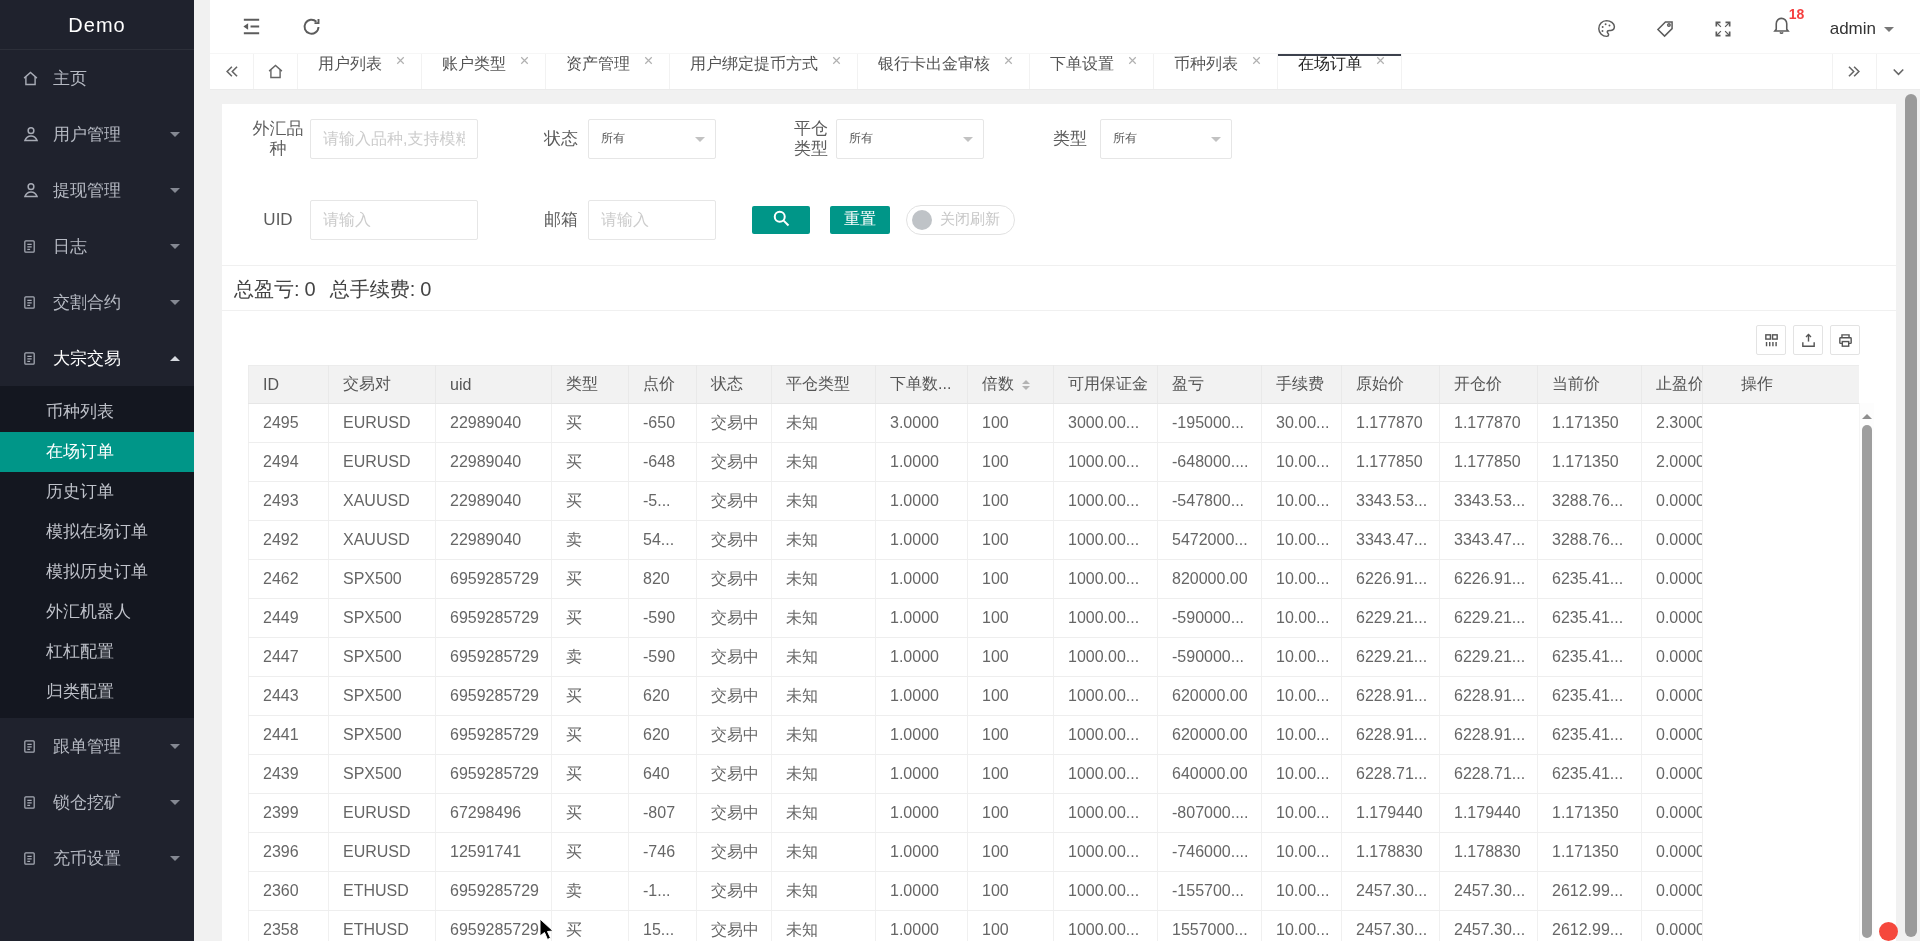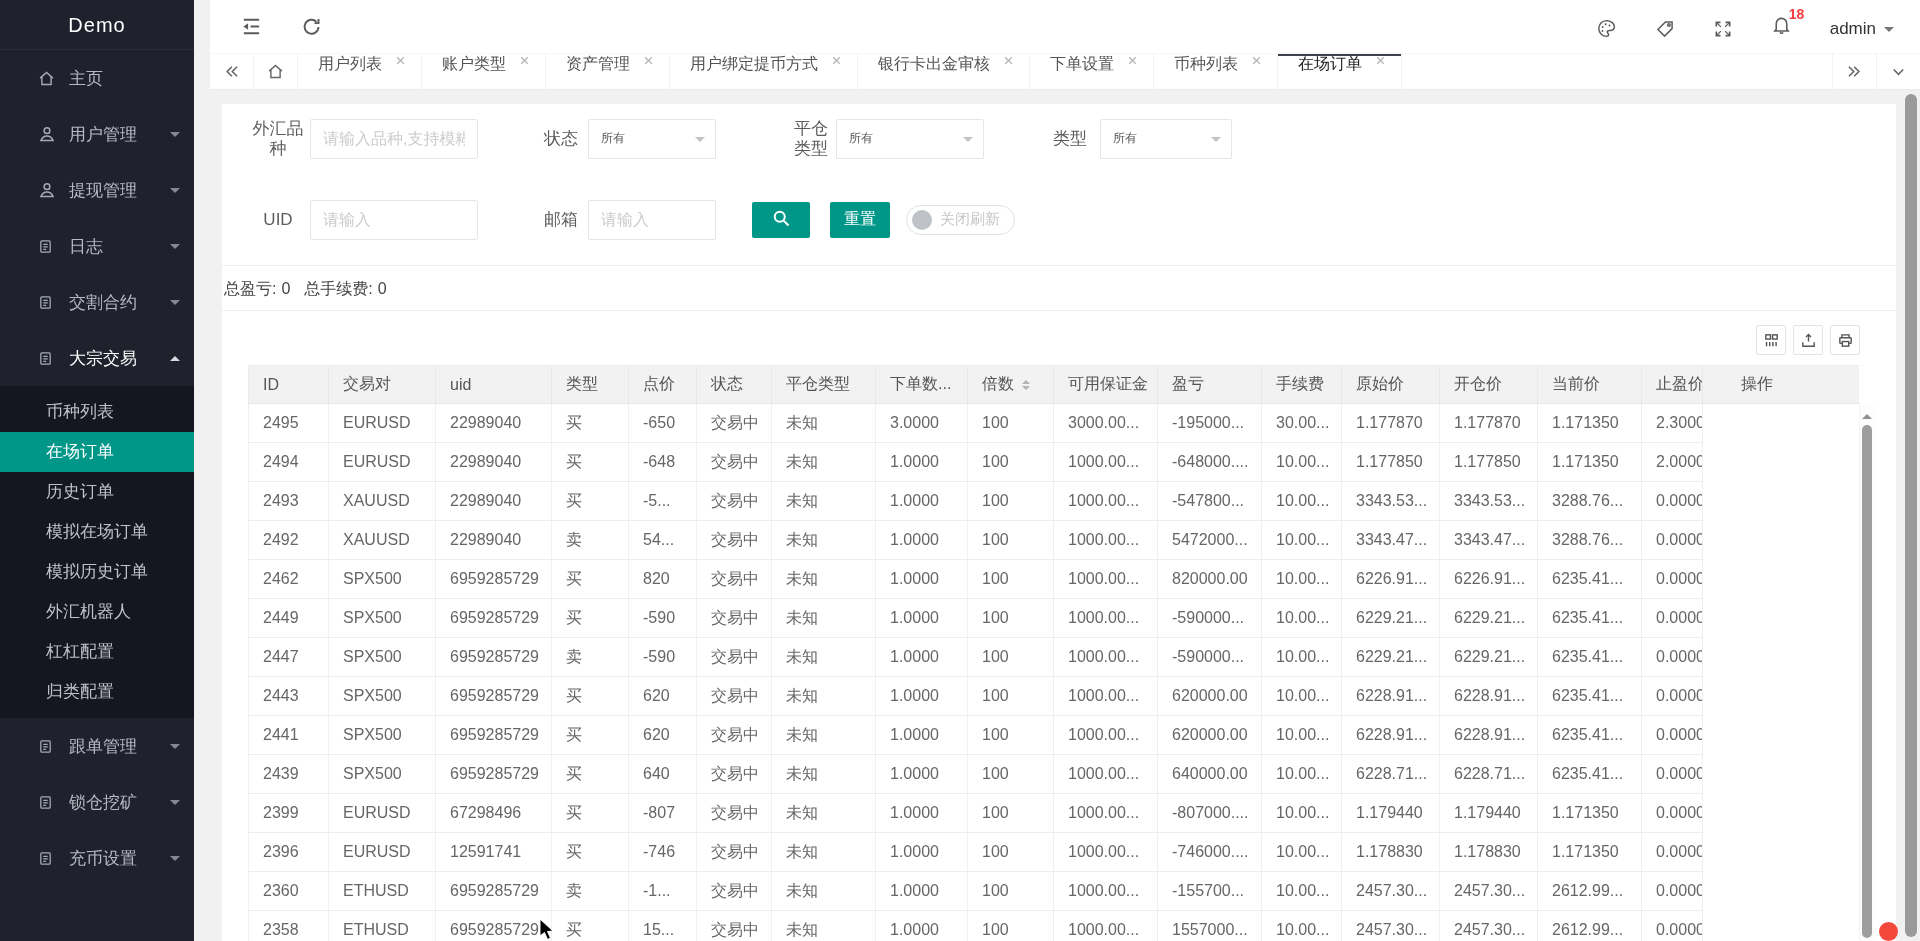--- a/index.html
+++ b/index.html
@@ -3,21 +3,21 @@
 <meta charset="utf-8">
 <style>
   * { margin:0; padding:0; box-sizing:border-box; }
   html,body { width:1920px; height:941px; overflow:hidden; }
   body { font-family:"Liberation Sans", sans-serif; }
   .app { position:relative; width:1920px; height:941px; background:#f1f1f1; overflow:hidden; }
 
   
   .sidebar { position:absolute; left:0; top:0; bottom:0; width:194px; background:#1f222d; z-index:3; }
   .logo { height:50px; line-height:50px; text-align:center; color:#ffffff; font-size:20px; letter-spacing:1px; border-bottom:1px solid rgba(255,255,255,.06); }
-  .side-item { height:56px; display:flex; align-items:center; padding:0 14px 0 22px; color:#b6bac3; font-size:17px; cursor:pointer;margin-left:16px; }
+  .side-item { height:56px; display:flex; align-items:center; padding:0 14px 0 22px; color:#b6bac3; font-size:17px; cursor:pointer; }
   .side-item .sicon { width:18px; height:18px; margin-right:13px; display:flex; align-items:center; color:#a7abb5; flex:none; }
   .side-item .slabel { white-space:nowrap; }
   .side-item.open { color:#ffffff; }
   .caret { width:0; height:0; border:5px solid transparent; border-top-color:#848892; margin-left:auto; margin-top:5px; }
   .caret.up { border-top-color:transparent; border-bottom-color:#d6d9df; margin-top:-5px; }
   .submenu { background:#141720; padding:6px 0; }
   .sub-item { height:40px; line-height:40px; padding-left:46px; color:#bfc2ca; font-size:17px; cursor:pointer; white-space:nowrap; }
   .sub-item.active { background:#009688; color:#ffffff; }
 
   
@@ -46,25 +46,25 @@
   .card { position:absolute; left:12px; top:14px; width:1674px; bottom:-30px; background:#ffffff; }
 
   .frow { display:flex; align-items:center; height:41px; }
   .frow.r1 { margin-top:14px; }
   .frow.r2 { margin-top:40px; }
   .flabel { font-size:17px; color:#5c5c5c; text-align:center; line-height:20px; flex:none; }
   .finput { height:40px; border:1px solid #e6e6e6; border-radius:2px; padding:0 12px; font-size:16px; color:#333; outline:none; flex:none; }
   .finput::placeholder { color:#cccccc; }
   .fselect { height:40px; border:1px solid #e6e6e6; border-radius:2px; padding:0 26px 0 12px; font-size:12px; color:#555; display:flex; align-items:center; position:relative; cursor:pointer; flex:none; background:#fff; }
   .fselect .scaret { position:absolute; right:10px; top:17px; width:0; height:0; border:5px solid transparent; border-top-color:#c2c2c2; }
-  .btn { height:36px; border:none; border-radius:2px; background:#009688; color:#fff; font-size:16px; display:flex; align-items:center; justify-content:center; cursor:pointer; flex:none; }
+  .btn { height:28px; border:none; border-radius:2px; background:#009688; color:#fff; font-size:16px; display:flex; align-items:center; justify-content:center; cursor:pointer; flex:none; }
   .toggle { height:30px; border:1px solid #e2e2e2; border-radius:16px; display:flex; align-items:center; gap:8px; padding:0 14px 0 5px; color:#c6c6c6; font-size:15px; cursor:pointer; flex:none; }
   .toggle .knob { width:20px; height:20px; border-radius:50%; background:#bfc3c7; }
 
-  .summary { margin-top:25px; height:46px; line-height:46px; border-top:1px solid #f0f0f0; border-bottom:1px solid #f0f0f0; padding-left:2px; font-size:16px; color:#444; }
+  .summary { margin-top:25px; height:46px; line-height:46px; border-top:1px solid #f0f0f0; border-bottom:1px solid #f0f0f0; padding-left:12px; font-size:20px; color:#444; }
   .summary b { font-weight:normal; margin-right:14px; }
   .summary .lbl { margin-right:5px; }
 
   .table-sec { padding-left:26px; position:relative; }
   .t-toolbar { height:54px; position:relative; }
   .t-tools { position:absolute; right:36px; top:14px; display:flex; gap:7px; }
   .tool-btn { width:30px; height:30px; border:1px solid #e3e3e3; border-radius:2px; background:#fff; color:#555; display:flex; align-items:center; justify-content:center; cursor:pointer; }
 
   table { border-collapse:collapse; table-layout:fixed; width:1610px; }
   th { height:38px; background:#f2f2f2; font-weight:normal; font-size:16px; color:#555; text-align:left; padding:0 6px 0 14px; border-right:1px solid #e9e9e9; border-top:1px solid #ececec; border-bottom:1px solid #e6e6e6; white-space:nowrap; overflow:hidden; }

